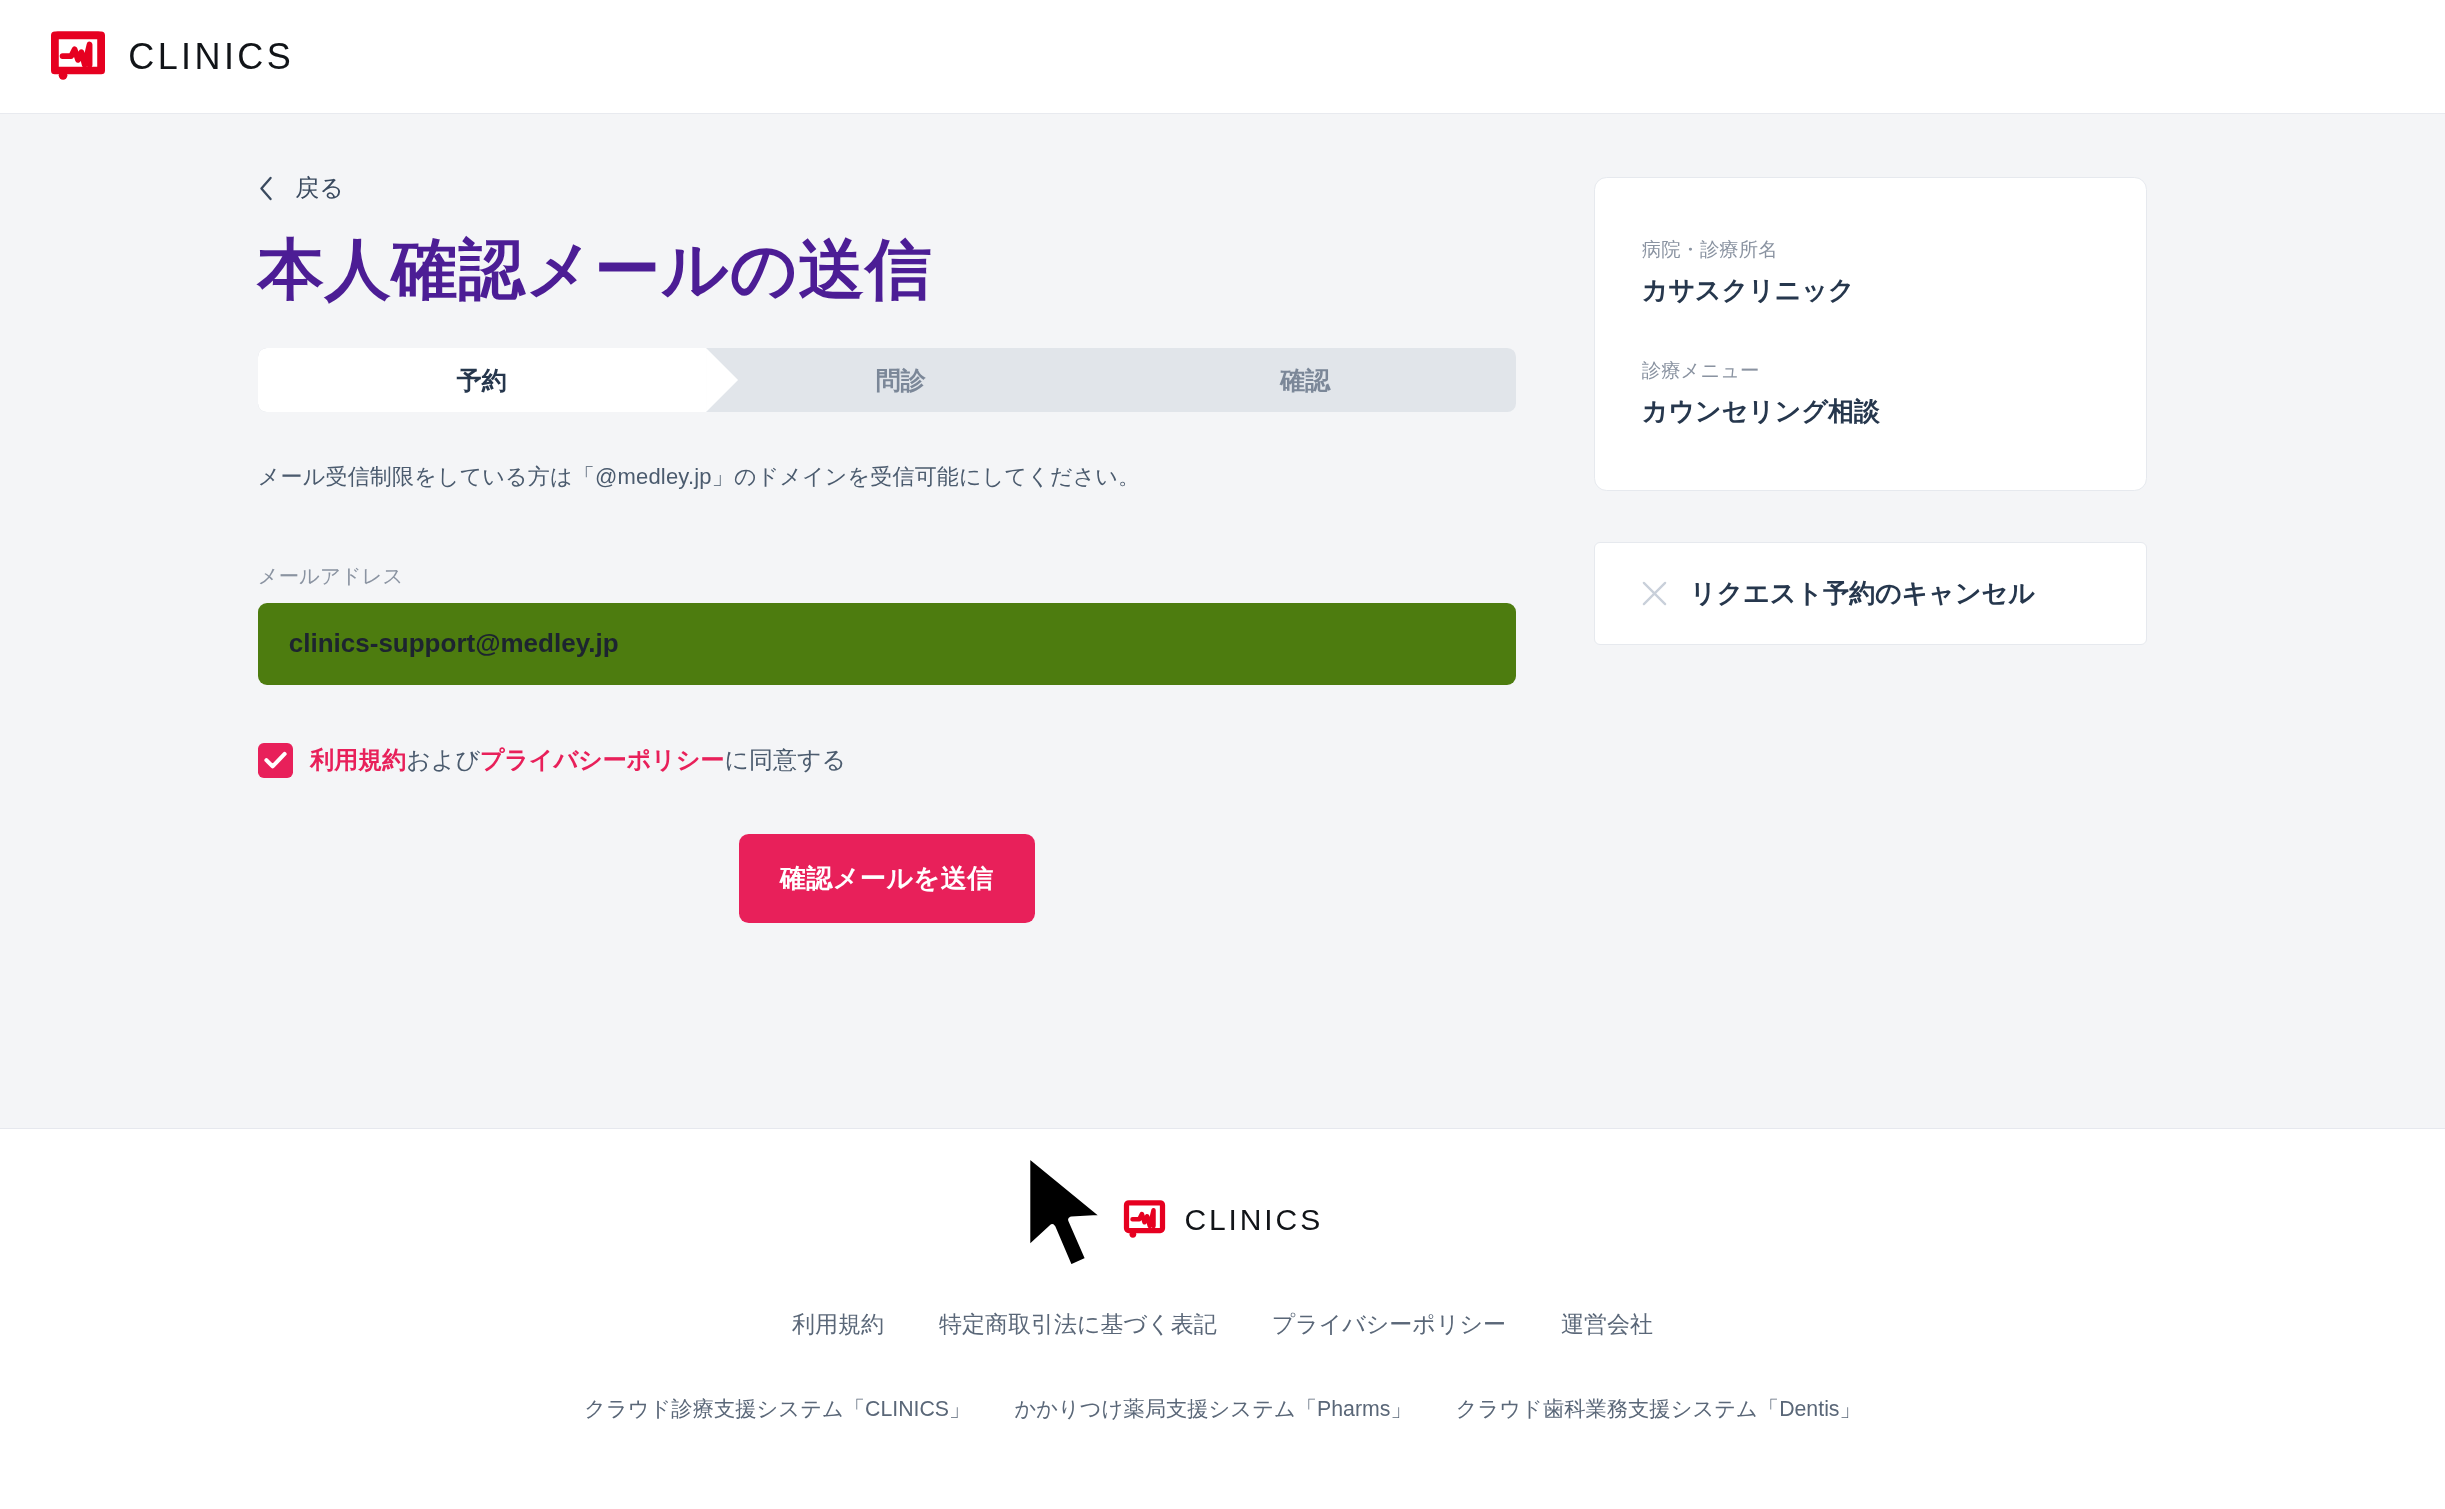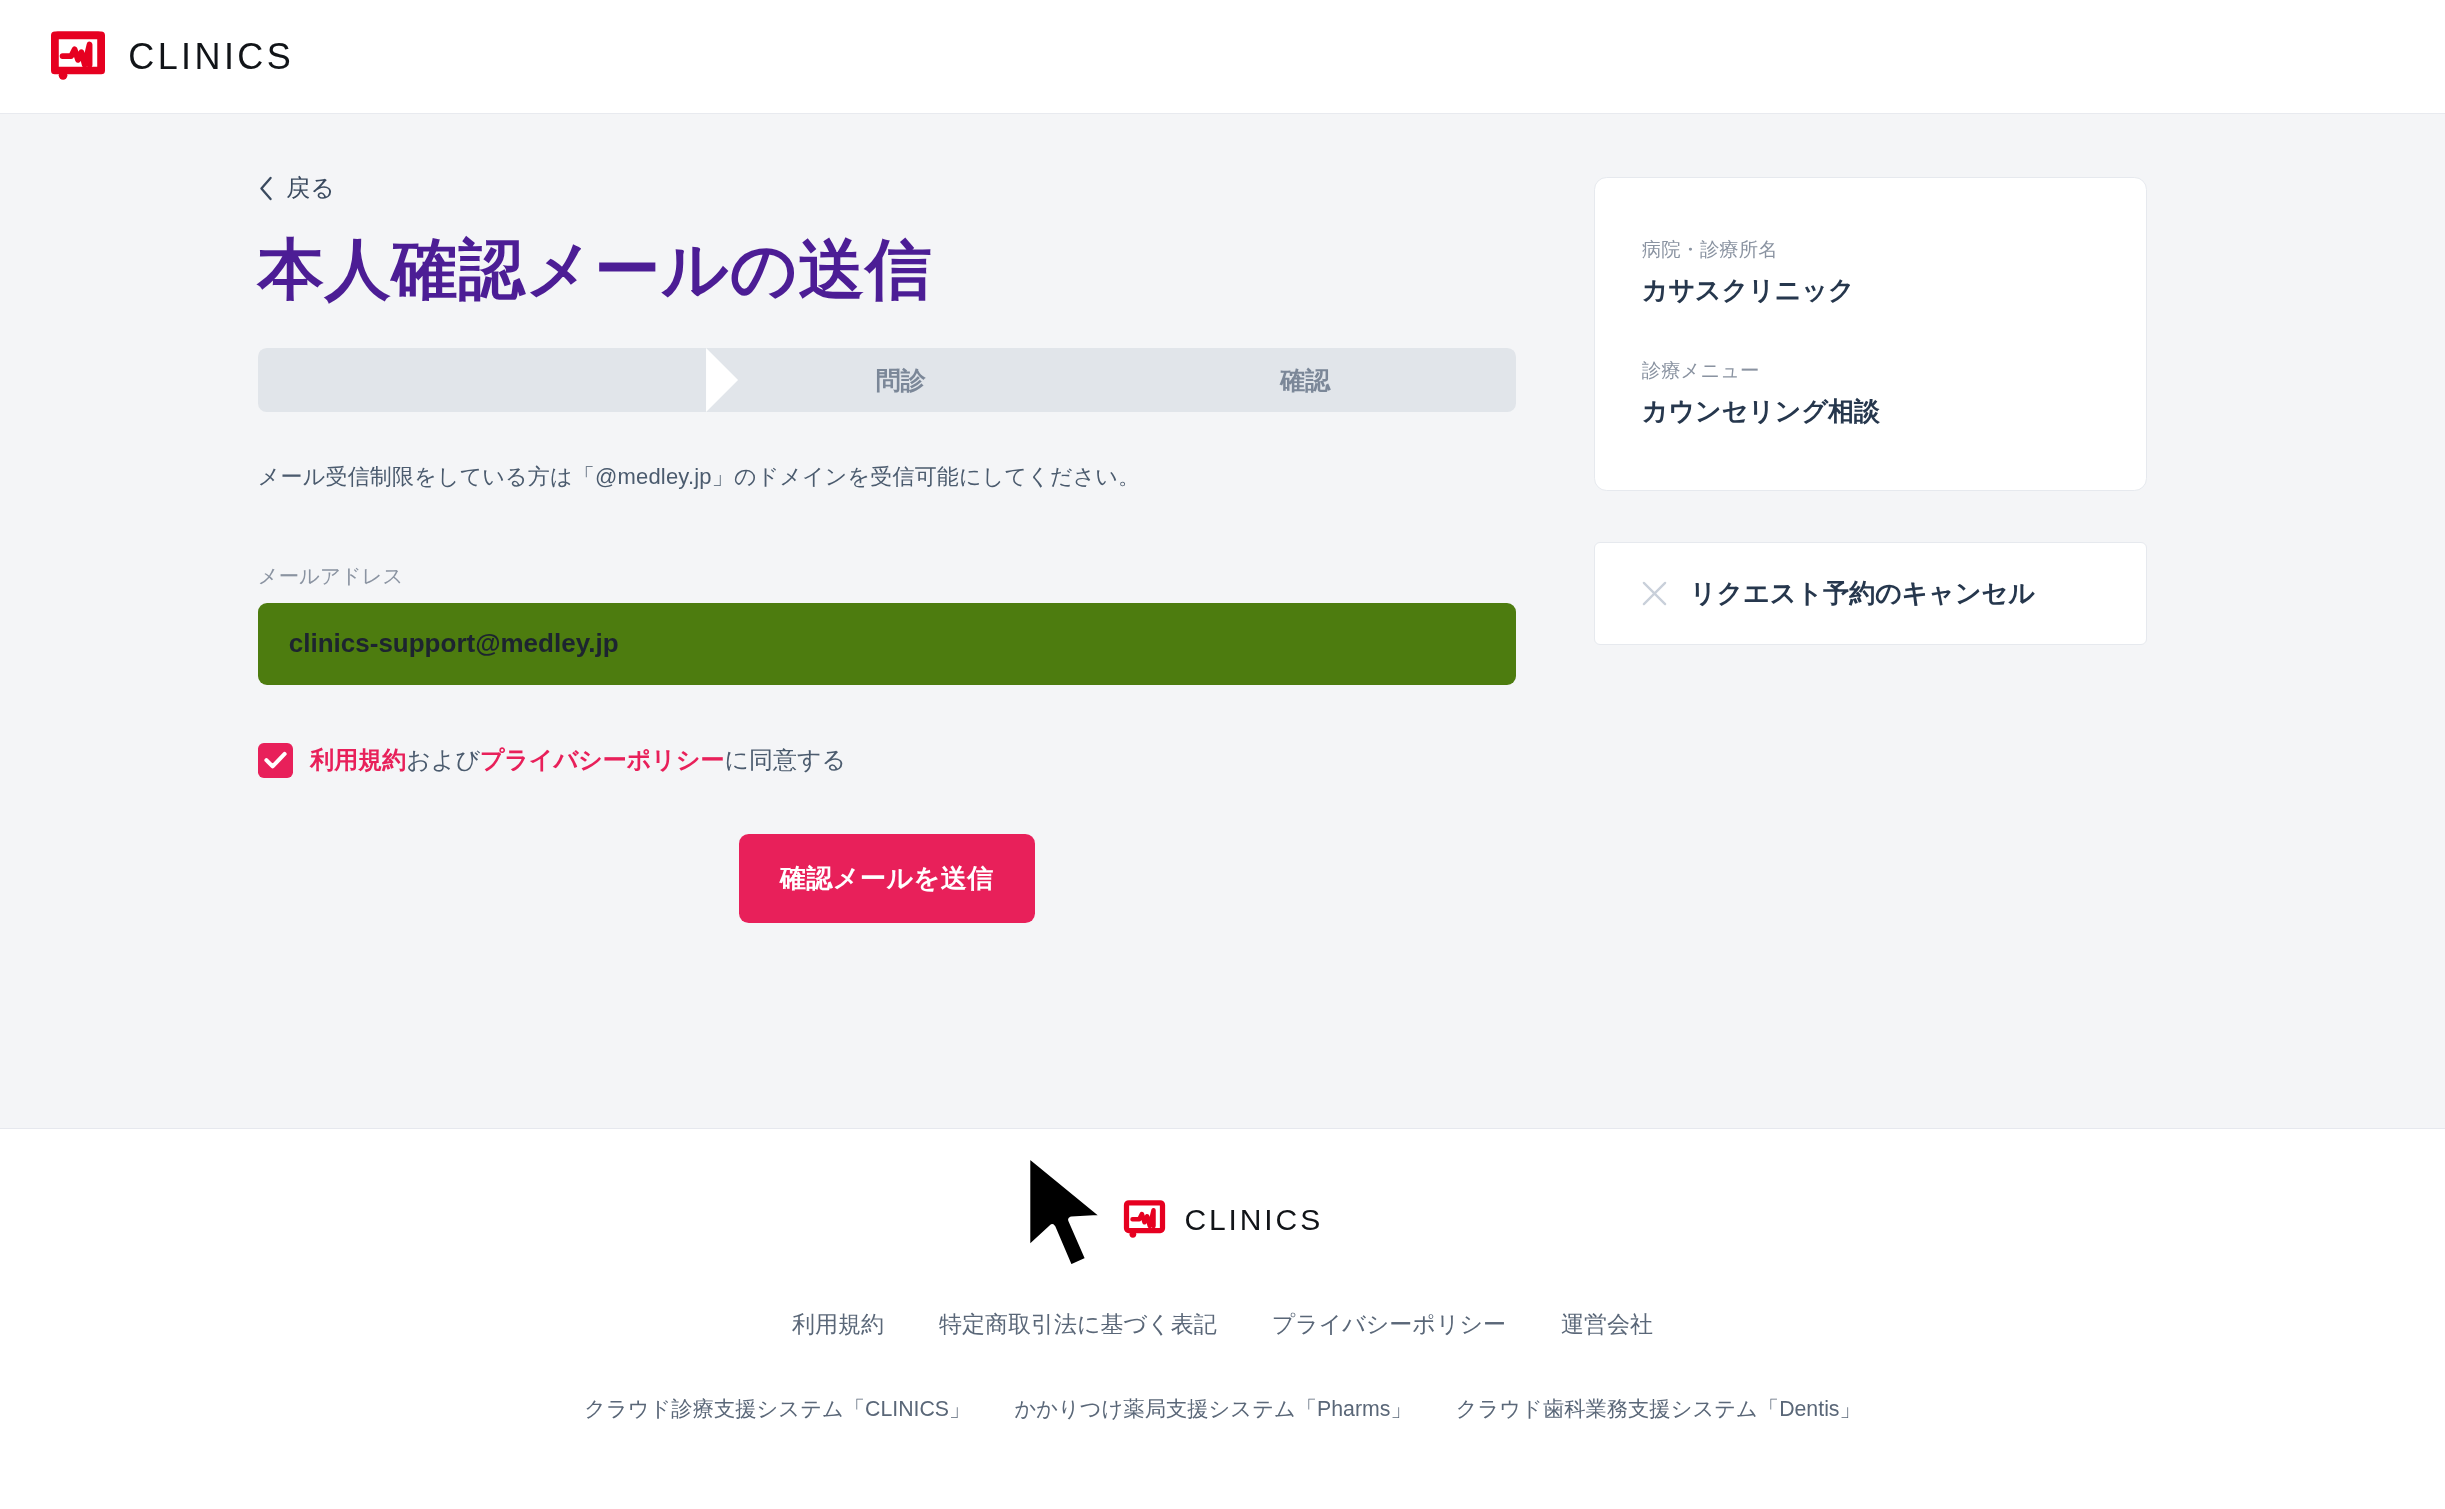--- a/index.html
+++ b/index.html
@@ -55,21 +55,21 @@
     padding-top: 58px;
     padding-left: 5.8px;
   }
   .main-col { width: 1258px; }
   .side-col { width: 553px; padding-top: 4.9px; }
 
   
   .back-link {
     display: inline-flex;
     align-items: center;
-    gap: 13px;
+    gap: 22px;
     color: #3a4a5f;
     font-size: 24px;
     cursor: pointer;
     margin-bottom: 21.3px;
   }
   .chev-left { width: 15.5px; height: 25px; display: block; }
 
   
   .page-title {
     font-size: 66px;
@@ -320,20 +320,23 @@
           <svg class="chev-left" viewBox="0 0 16 26" fill="none">
             <path d="M13 2 L3.5 13 L13 24" stroke="#3a4a5f" stroke-width="2.4" stroke-linecap="round" stroke-linejoin="round"></path>
           </svg>
         </span>
         <span>戻る</span>
       </div>
 
       <h1 class="page-title">本人確認メールの送信</h1>
 
       <div class="stepper">
+        <div class="step is-active">
+          <span>予約</span>
+        </div>
         <span class="step-arrow">
           <svg width="35" height="64" viewBox="0 0 36 66" fill="none">
             <path d="M0 0 L33 33 L0 66 Z" fill="#ffffff"></path>
           </svg>
         </span>
         <div class="step step-2">
           <span>問診</span>
         </div>
         <div class="step step-3">
           <span>確認</span>

